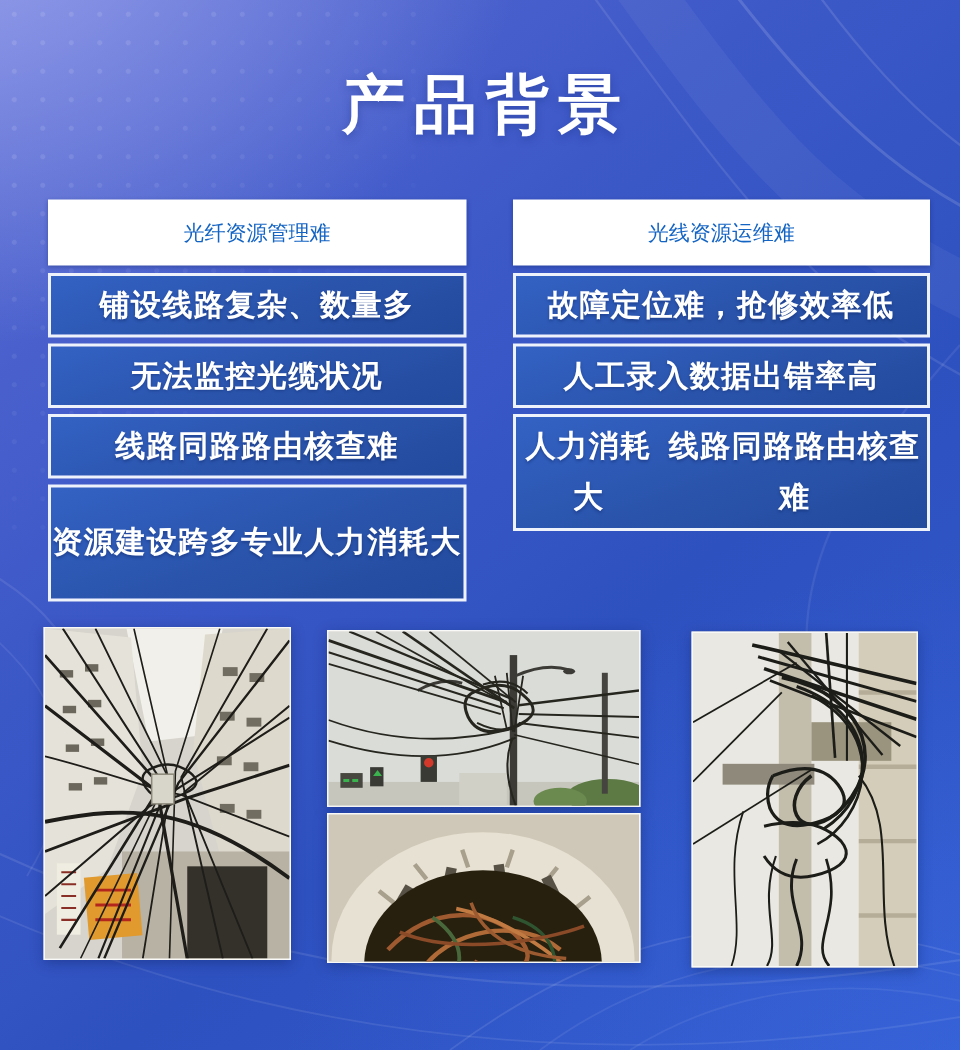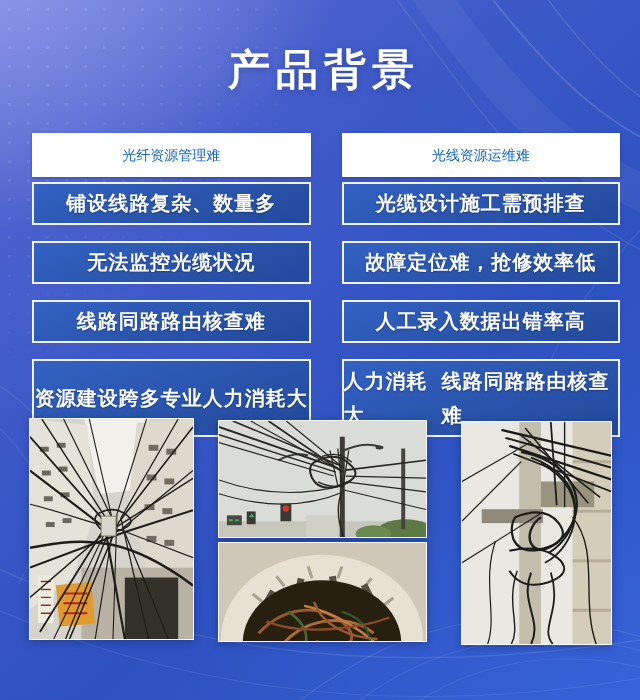--- a/index.html
+++ b/index.html
@@ -44,23 +44,24 @@
     margin-bottom:5px;
     box-sizing:border-box;
     box-shadow:0 1px 3px rgba(10,30,90,.35);
   }
   .cell{
     background:linear-gradient(160deg,#3362c4 0%,#2a54ab 55%,#224a9d 100%);
     border:2px solid #eef2fa;
     color:#ffffff;
     font-weight:700;font-size:20px;
     height:43px;
-    margin-bottom:16px;
+    margin-bottom:4px;
     box-sizing:border-box;
     display:flex;align-items:center;justify-content:center;
+    text-align:center;
     letter-spacing:1px;
     text-shadow:0 1px 2px rgba(10,30,90,.4);
   }
   .cell.tall{height:78px;flex-direction:row;line-height:34px;}
   .photo{
     position:absolute;
     border:1px solid rgba(255,255,255,.85);
     box-sizing:border-box;
     background:#d8d6ce;
     box-shadow:0 2px 8px rgba(10,25,80,.35);
@@ -105,21 +106,20 @@
       <div class="cell">无法监控光缆状况</div>
       <div class="cell">线路同路路由核查难</div>
       <div class="cell tall">
         <span>资源建设跨多专业</span>
         <span>人力消耗大</span>
       </div>
     </div>
 
     <div class="ptable">
       <div class="thead">光线资源运维难</div>
-      <div class="cell">光缆设计施工需预排查</div>
       <div class="cell">故障定位难，抢修效率低</div>
       <div class="cell">人工录入数据出错率高</div>
       <div class="cell tall">
         <span>人力消耗大</span>
         <span>线路同路路由核查难</span>
       </div>
     </div>
 
   </div>
 

